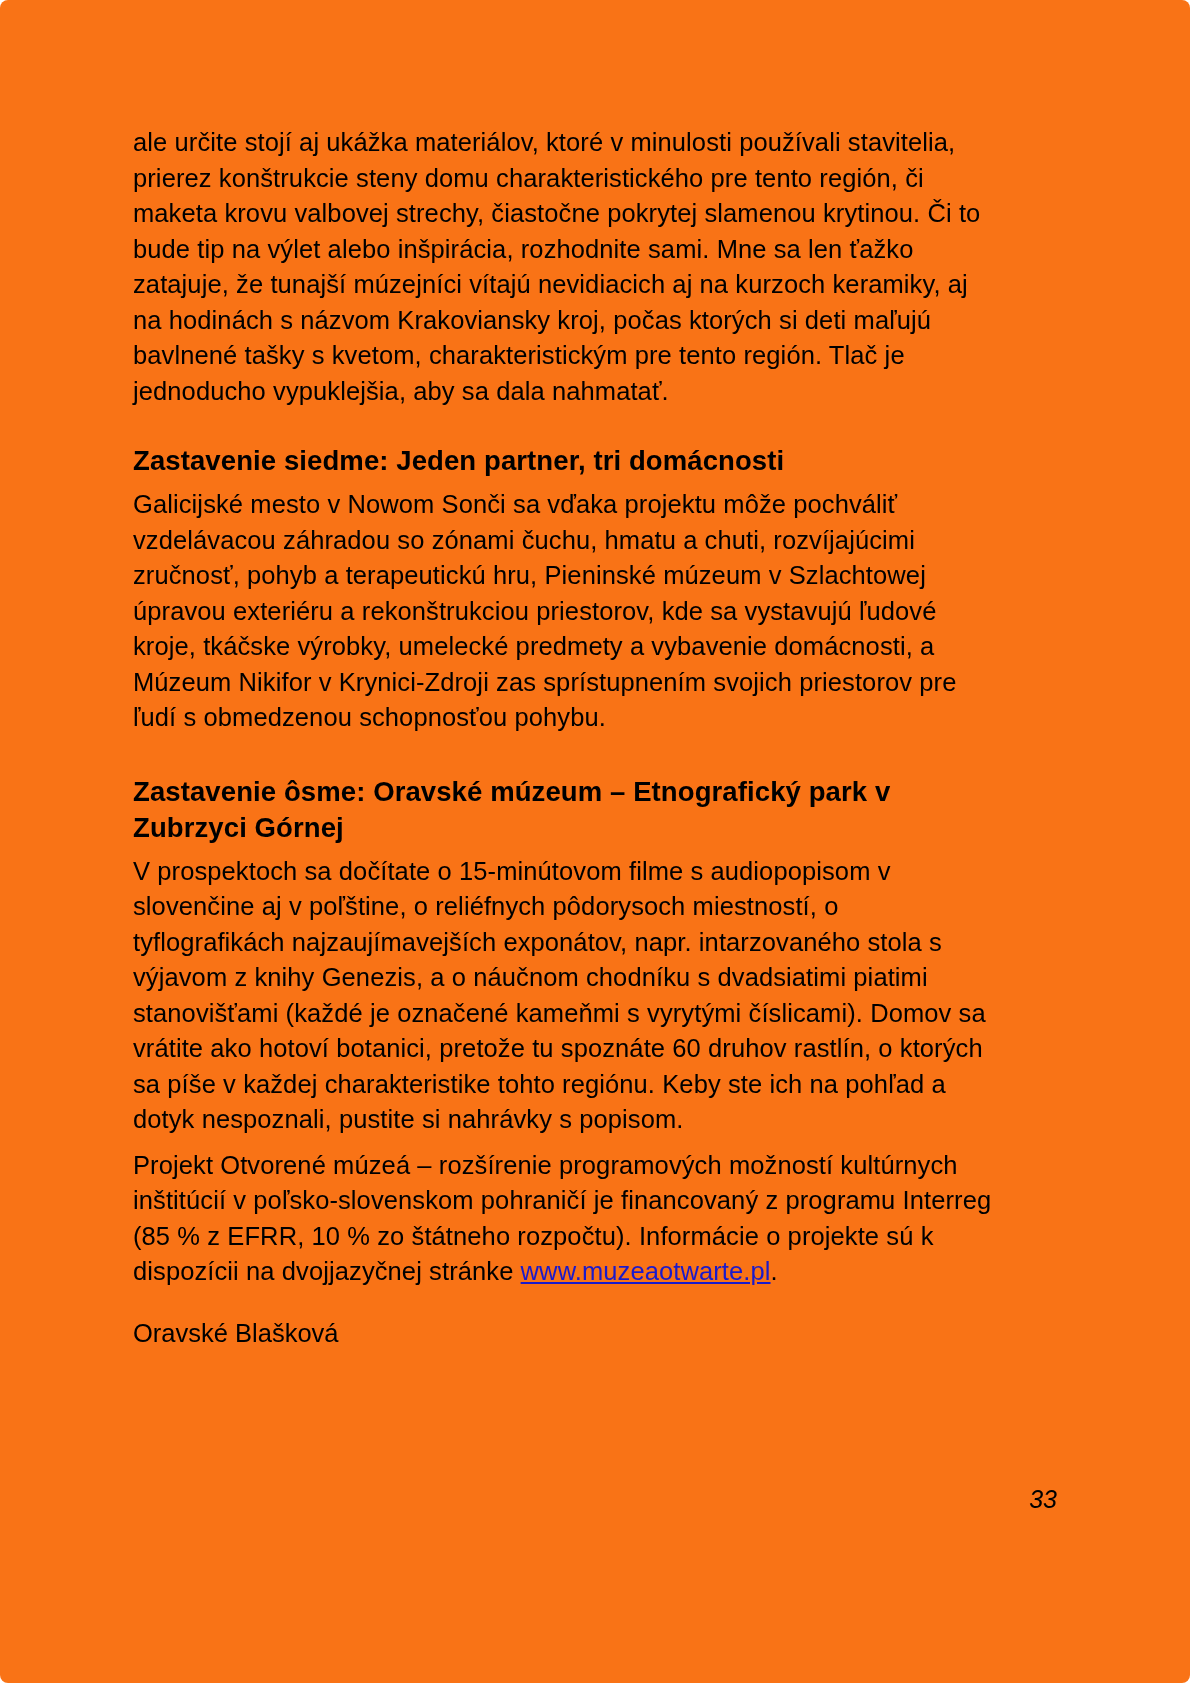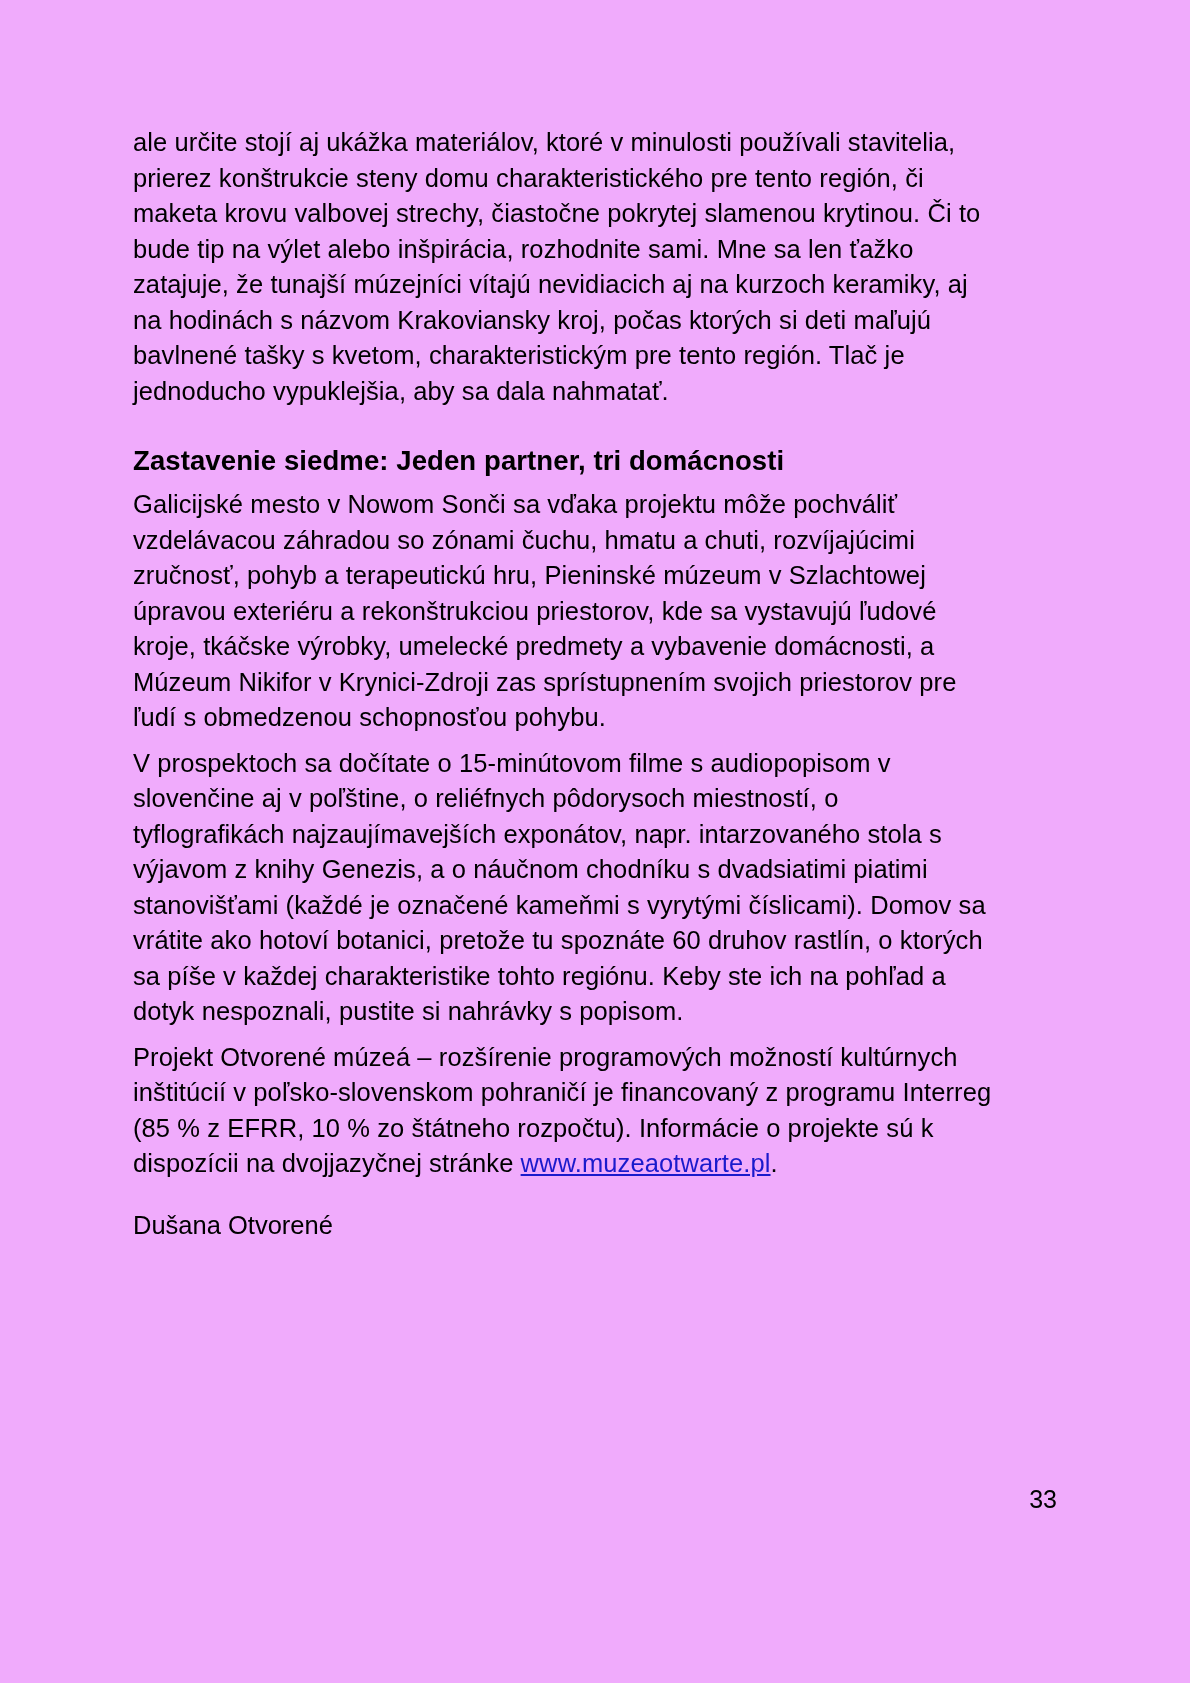--- a/index.html
+++ b/index.html
@@ -4,24 +4,25 @@
 <style>
   html, body {
     margin: 0;
     padding: 0;
     background: #ffffff;
   }
   .page {
     position: relative;
     width: 1190px;
     height: 1683px;
-    background: #f0abfc;
+    background: #f97316;
     font-family: "Liberation Sans", sans-serif;
     color: #000000;
     box-sizing: border-box;
+    border-radius: 8px;
   }
   .content {
     position: absolute;
     left: 133px;
     top: 125px;
     width: 860px;
   }
   p.body-text {
     margin: 0 0 0 0;
     font-size: 25.5px;
@@ -54,36 +55,38 @@
     font-size: 25.5px;
     line-height: 35.5px;
   }
   .page-number {
     position: absolute;
     right: 133px;
     bottom: 169px;
     font-size: 25px;
     line-height: 30px;
     text-align: center;
+    font-style: italic;
   }
 </style>
 </head>
 <body>
 
 <div class="page">
   <div class="content">
 
     <p class="body-text">ale určite stojí aj ukážka materiálov, ktoré v minulosti používali stavitelia, prierez konštrukcie steny domu charakteristického pre tento región, či maketa krovu valbovej strechy, čiastočne pokrytej slamenou krytinou. Či to bude tip na výlet alebo inšpirácia, rozhodnite sami. Mne sa len ťažko zatajuje, že tunajší múzejníci vítajú nevidiacich aj na kurzoch keramiky, aj na hodinách s názvom Krakoviansky kroj, počas ktorých si deti maľujú bavlnené tašky s kvetom, charakteristickým pre tento región. Tlač je jednoducho vypuklejšia, aby sa dala nahmatať.</p>
 
     <h2 class="heading">Zastavenie siedme: Jeden partner, tri domácnosti</h2>
 
     <p class="body-text para-block">Galicijské mesto v Nowom Sonči sa vďaka projektu môže pochváliť vzdelávacou záhradou so zónami čuchu, hmatu a chuti, rozvíjajúcimi zručnosť, pohyb a terapeutickú hru, Pieninské múzeum v Szlachtowej úpravou exteriéru a rekonštrukciou priestorov, kde sa vystavujú ľudové kroje, tkáčske výrobky, umelecké predmety a vybavenie domácnosti, a Múzeum Nikifor v Krynici-Zdroji zas sprístupnením svojich priestorov pre ľudí s obmedzenou schopnosťou pohybu.</p>
 
+    <h2 class="heading tight">Zastavenie ôsme: Oravské múzeum – Etnografický park v Zubrzyci Górnej</h2>
 
     <p class="body-text para-block">V prospektoch sa dočítate o 15-minútovom filme s audiopopisom v slovenčine aj v poľštine, o reliéfnych pôdorysoch miestností, o tyflografikách najzaujímavejších exponátov, napr. intarzovaného stola s výjavom z knihy Genezis, a o náučnom chodníku s dvadsiatimi piatimi stanovišťami (každé je označené kameňmi s vyrytými číslicami). Domov sa vrátite ako hotoví botanici, pretože tu spoznáte 60 druhov rastlín, o ktorých sa píše v každej charakteristike tohto regiónu. Keby ste ich na pohľad a dotyk nespoznali, pustite si nahrávky s popisom.</p>
 
     <p class="body-text"><span>Projekt Otvorené múzeá – rozšírenie programových možností kultúrnych inštitúcií v poľsko-slovenskom pohraničí je financovaný z programu Interreg (85 % z EFRR, 10 % zo štátneho rozpočtu). Informácie o projekte sú k dispozícii na dvojjazyčnej stránke </span><a class="inline-link" href="#">www.muzeaotwarte.pl</a><span>.</span></p>
 
-    <p class="signature">Dušana Otvorené</p>
+    <p class="signature">Oravské Blašková</p>
   </div>
 
   <div class="page-number">33</div>
 </div>
 
 </body></html>

